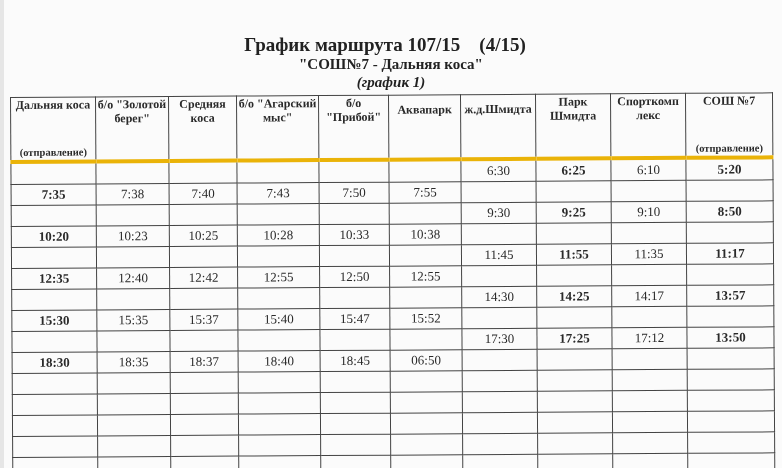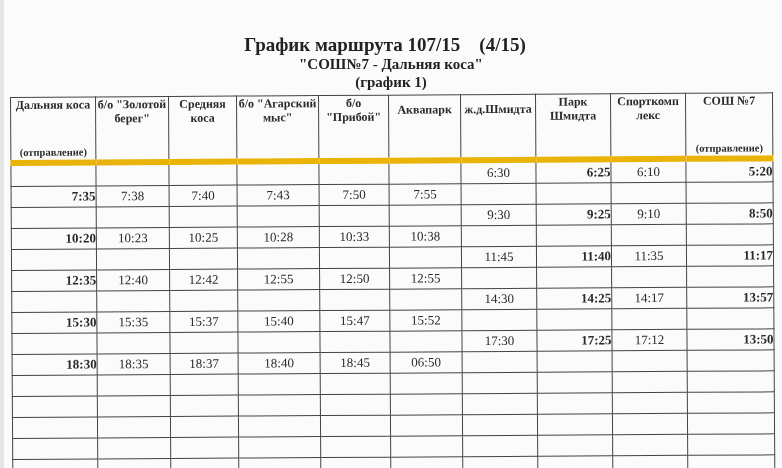--- a/index.html
+++ b/index.html
@@ -2,29 +2,29 @@
 <html><head>
 <meta charset="utf-8">
 <style>
   html, body { margin:0; padding:0; }
   body { width:782px; height:468px; background:#fbfbfb; position:relative; overflow:hidden;
          font-family:"Liberation Serif","DejaVu Serif",serif; color:#2a2a2a; }
   .edge { position:absolute; left:0; top:0; width:4px; height:468px; background:#e6e6e6; }
   .title { position:absolute; left:0; width:782px; text-align:center; font-weight:bold; color:#222; }
   .t1 { top:34px; font-size:19px; left:-6px; }
   .t2 { top:56px; font-size:15px; }
-  .t3 { top:74px; font-size:15px; }
+  .t3 { top:74px; font-size:15px;font-style:italic; }
   table { position:absolute; left:10px; top:97px; width:762px; border-collapse:collapse; table-layout:fixed;
           transform:rotate(-0.35deg); transform-origin:left top; }
   td, th { border:1.3px solid #444; text-align:center; padding:0; font-size:13px; }
   th { height:47px; font-weight:bold; font-size:12px; line-height:14px; color:#2a2a2a; border-width:1.6px; }
   th .sub { display:block; font-size:10.5px;margin-top:34px; }
   tr.data td { height:20px; }
-  td.b { font-weight:bold;text-align:right; }
-  thead th { border-bottom:6px solid #eab308; }
+  td.b { font-weight:bold; }
+  thead th { border-bottom:4px solid #eab308; }
 </style>
 </head>
 <body>
 
 <div class="edge"></div>
 <div class="title t1" style="white-space:pre">График маршрута 107/15    (4/15)</div>
 <div class="title t2">"СОШ№7 - Дальняя коса"</div>
 <div class="title t3">(график 1)</div>
 
 <table>
@@ -104,21 +104,21 @@
         <td class="b"></td>
       </tr>
       <tr class="data">
         <td class="b"></td>
         <td></td>
         <td></td>
         <td></td>
         <td></td>
         <td></td>
         <td>11:45</td>
-        <td class="b">11:40</td>
+        <td class="b">11:55</td>
         <td>11:35</td>
         <td class="b">11:17</td>
       </tr>
       <tr class="data">
         <td class="b">12:35</td>
         <td>12:40</td>
         <td>12:42</td>
         <td>12:55</td>
         <td>12:50</td>
         <td>12:55</td>

